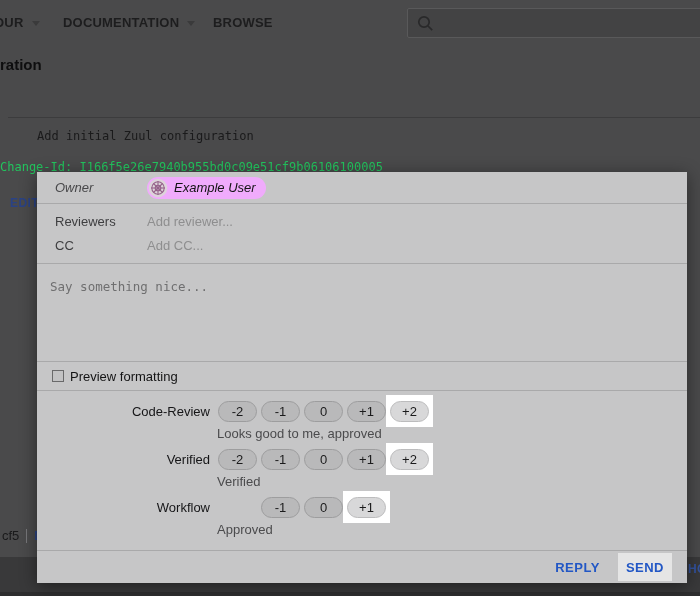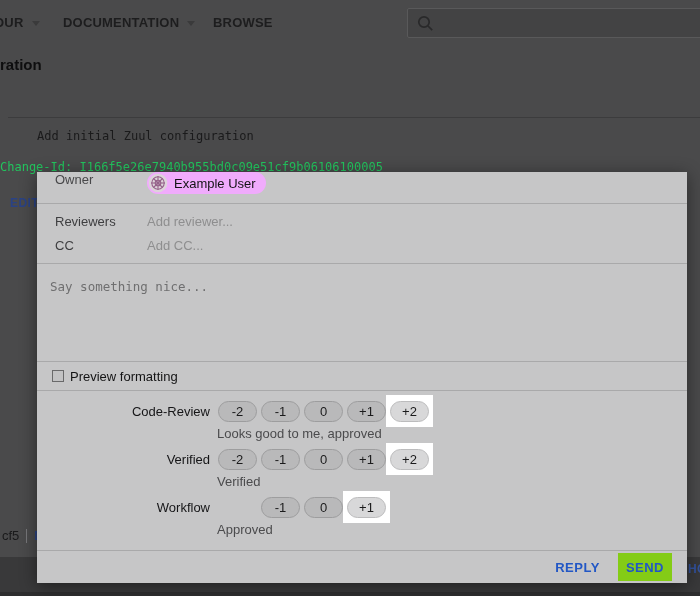--- a/index.html
+++ b/index.html
@@ -35,22 +35,22 @@
   .sha-row{position:absolute;left:2px;top:528px;display:flex;align-items:center;}
   .sha-frag{font-size:13px;color:#19191a;}
   .vline{width:1px;height:14px;background:#77777a;margin:0 7px;}
   .dl-link{font-size:12px;font-weight:700;color:#2a4284;letter-spacing:.4px;white-space:nowrap;}
   .right-frag{position:absolute;left:688px;top:562px;font-size:12px;font-weight:700;
     color:#33539e;letter-spacing:.4px;}
   
   .dialog{position:absolute;left:37px;top:172px;width:650px;height:411px;background:#c6c6c7;
     box-shadow:0 3px 16px rgba(0,0,0,.45);z-index:5;}
   .row-label{width:92px;font-size:13px;color:#3e3e40;flex:none;}
-  .m-owner{height:31px;border-bottom:1px solid #a9a9aa;display:flex;
-    padding-left:18px;box-sizing:content-box;}
+  .m-owner{height:31px;border-bottom:1px solid #a9a9aa;display:flex;align-items:center;
+    padding-left:18px;box-sizing:content-box;font-style:italic;}
   .m-owner .row-label{color:#48484a;}
   .chip{display:inline-flex;align-items:center;height:22px;border-radius:11px;background:#f0abfc;
     padding:0 10px 0 1px;}
   .chip .name{font-size:13px;color:#131314;margin-left:6px;}
   .m-people{height:54px;padding-top:5px;border-bottom:1px solid #a9a9aa;}
   .people-row{height:24px;display:flex;align-items:center;padding-left:18px;}
   .placeholder{font-size:13px;color:#8e8e8f;}
   .m-text{height:71px;padding:13px;border-bottom:1px solid #a9a9aa;}
   .m-text .ta-ph{font-size:12.5px;color:#6f6f70;}
   .m-preview{height:28px;display:flex;align-items:center;padding-left:15px;
@@ -68,21 +68,21 @@
   .pill{position:relative;width:39px;height:21px;border-radius:11px;background:#b9b9ba;
     border:1px solid #9d9d9e;box-sizing:border-box;display:flex;align-items:center;
     justify-content:center;font-size:13px;color:#1b1b1c;}
   .cell.selected .pill{background:#d8d8d9;border-color:#bcbcbd;}
   .score-desc{margin-left:180px;margin-top:2px;margin-bottom:4px;height:20px;line-height:20px;
     font-size:13px;color:#4b4b4d;}
   .m-actions{position:absolute;left:0;right:0;bottom:0;height:32px;border-top:1px solid #a9a9aa;
     display:flex;align-items:center;justify-content:flex-end;padding-right:15px;}
   .cancel-btn{font-size:13px;font-weight:700;color:#2257c5;letter-spacing:.5px;margin-right:18px;
     cursor:pointer;}
-  .send-hl{background:#84cc16;padding:5px 8px;}
+  .send-hl{background:#e5e5e5;padding:5px 8px;}
   .send-btn{font-size:13px;font-weight:700;color:#2257c5;letter-spacing:.5px;cursor:pointer;}
 </style>
 </head>
 <body>
 
 <div class="screen">
 
   <div class="topnav">
     <div class="nav-item nav-your">
       <span>OUR</span>

